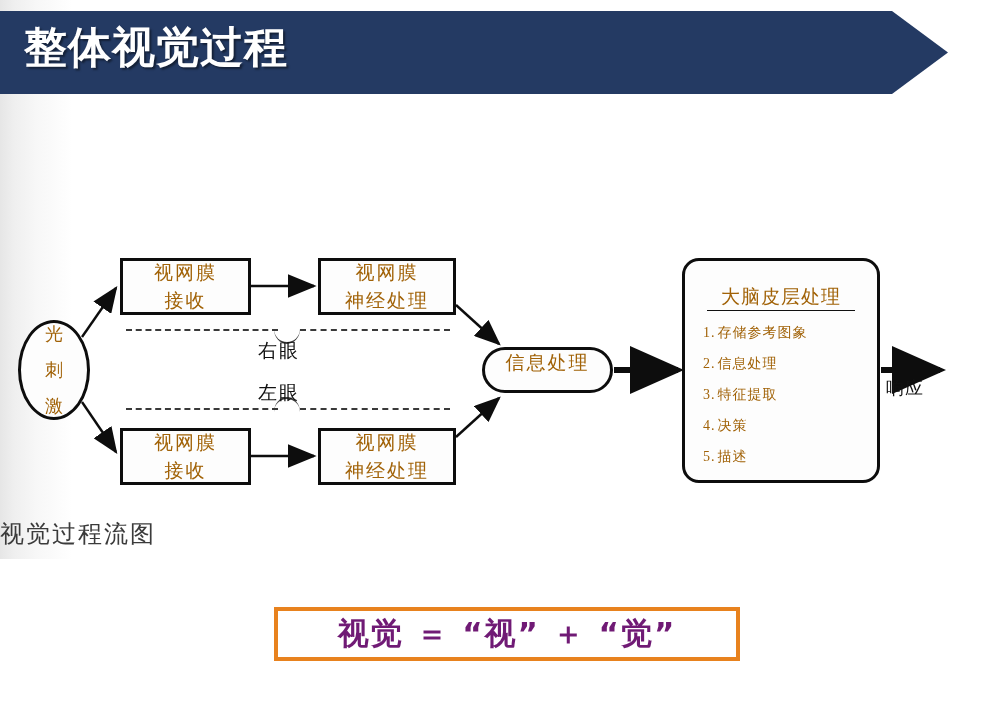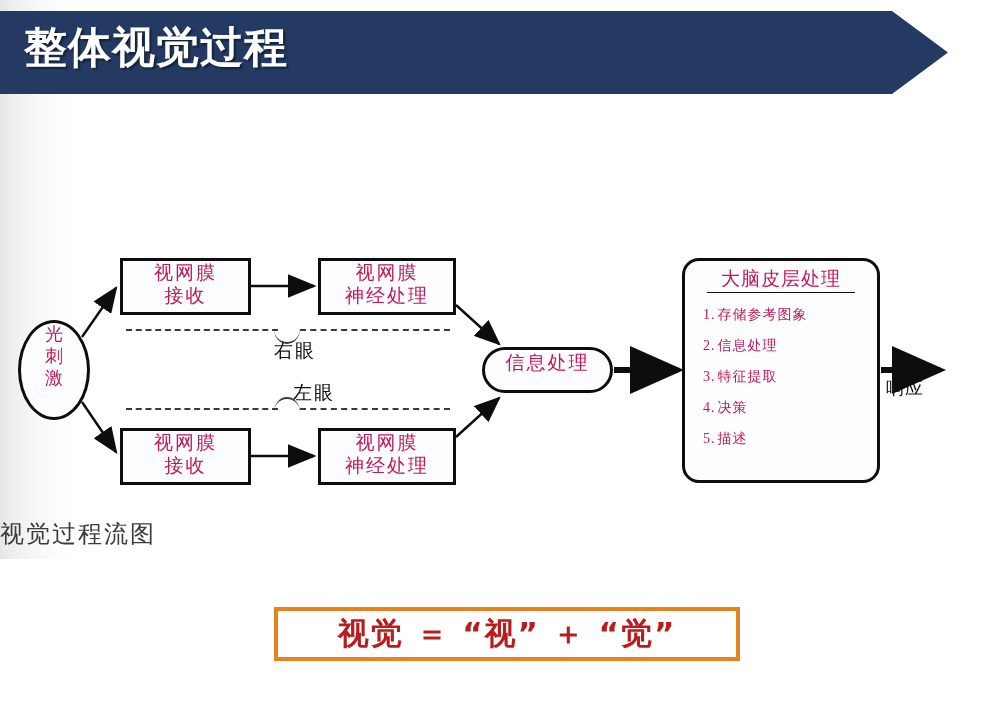--- a/index.html
+++ b/index.html
@@ -53,26 +53,26 @@
   #diagram {
     position: absolute;
     left: 0; top: 0;
     width: 1008px;
     height: 716px;
   }
   .node {
     position: absolute;
     box-sizing: border-box;
     background: #fdfdfd;
-    color: #be185d;
+    color: #a16207;
     font-family: "Liberation Serif", "DejaVu Serif", serif;
     display: flex;
     flex-direction: column;
     align-items: center;
-    justify-content: flex-start;
+    justify-content: space-between;
     text-align: center;
   }
   .rectbox {
     border: 3px solid #0d0d0d;
     font-size: 19px;
     line-height: 23px;
     letter-spacing: 2px;
   }
   .rectbox .ln { display: block; white-space: nowrap; }
 
@@ -104,21 +104,21 @@
 
   
   #node-cortex {
     left: 682px;
     top: 258px;
     width: 198px;
     height: 225px;
     border: 3px solid #0d0d0d;
     border-radius: 17px;
     display: block;
-    padding: 6px 0 0 0;
+    padding: 24px 0 0 0;
   }
   #cortex-heading {
     display: block;
     text-align: center;
     font-size: 19px;
     letter-spacing: 1px;
     border-bottom: 1.6px solid #111;
     width: 148px;
     margin: 0 auto 6px auto;
     padding-bottom: 1px;
@@ -206,21 +206,21 @@
     border: 4px solid #e8821e;
     background: #ffffff;
     display: flex;
     align-items: center;
     justify-content: center;
   }
   #formula-text {
     font-family: "DejaVu Sans", "Liberation Sans", sans-serif;
     font-weight: bold;
     font-size: 31px;
-    color: #b91c1c;
+    color: #701a75;
     letter-spacing: 2px;
     white-space: nowrap;
   }
 </style>
 </head>
 <body>
 
 <div id="slide">
 
   <div id="header-banner"></div>
@@ -283,22 +283,22 @@
 
     <div class="brace-dash" style="left:126px; top:329px; width:152px;"></div>
     <div class="brace-tip" style="left:274px; top:329px;"></div>
     <div class="brace-dash" style="left:300px; top:329px; width:150px;"></div>
     <div class="brace-end" style="left:119px; top:320px; border-top:none; border-right:none; border-bottom:none; border-radius:0; width:0; height:0; border-left:none;"></div>
 
     <div class="brace-dash" style="left:126px; top:408px; width:152px;"></div>
     <div class="brace-tip" style="left:274px; top:397px; border-bottom:none; border-top:2.5px solid #3a3a3a; border-radius:50% 50% 0 0 / 100% 100% 0 0;"></div>
     <div class="brace-dash" style="left:300px; top:408px; width:150px;"></div>
 
-    <div class="eye-label" style="left:274px; top:338px;">右眼</div>
-    <div class="eye-label" style="left:258px; top:380px;margin-left:35px;">左眼</div>
+    <div class="eye-label" style="left:258px; top:338px;">右眼</div>
+    <div class="eye-label" style="left:258px; top:380px;">左眼</div>
 
     <div class="node" id="node-visual-channel">
       <span>信息处理</span>
     </div>
 
     <div class="node" id="node-cortex">
       <span id="cortex-heading">大脑皮层处理</span>
       <ul id="cortex-list">
         <li><span class="num">1.</span><span>存储参考图象</span></li>
         <li><span class="num">2.</span><span>信息处理</span></li>

